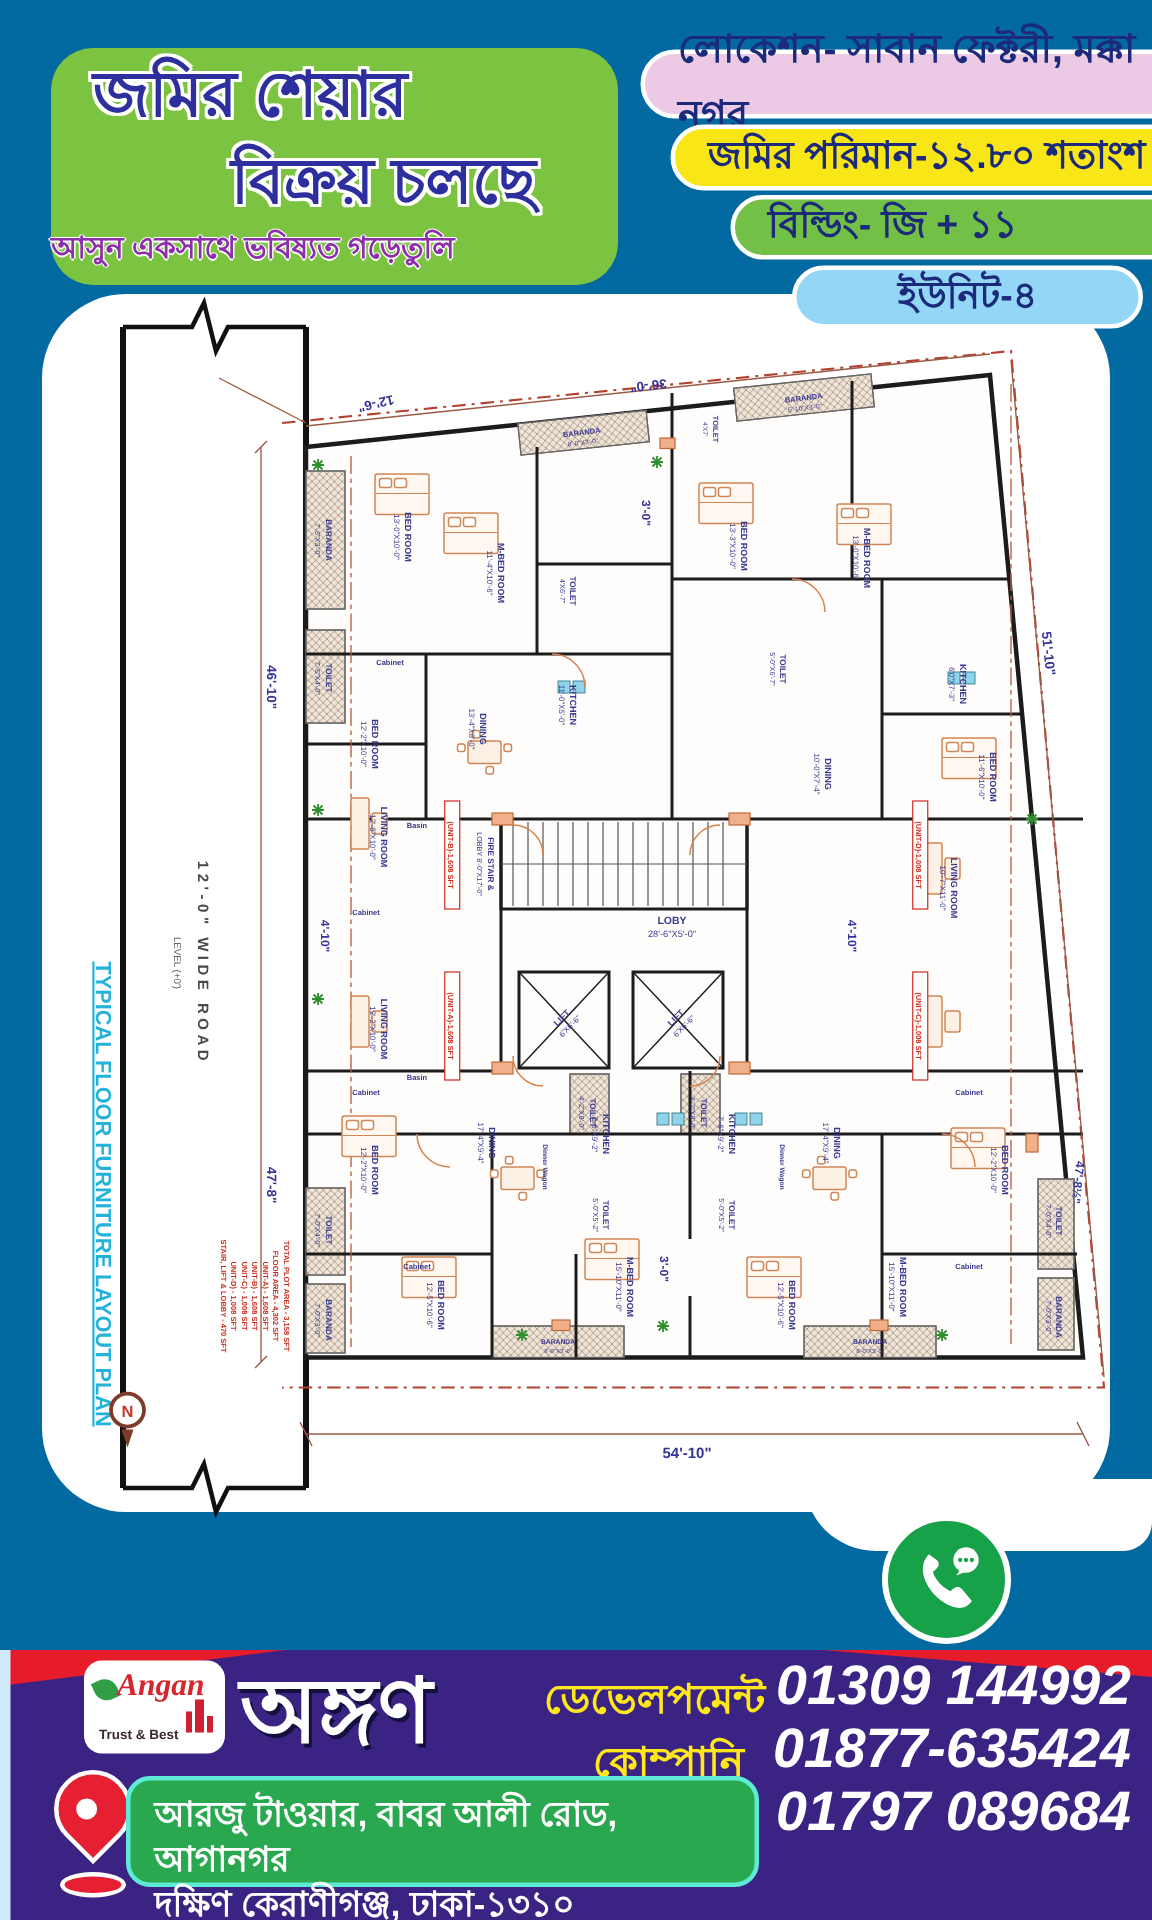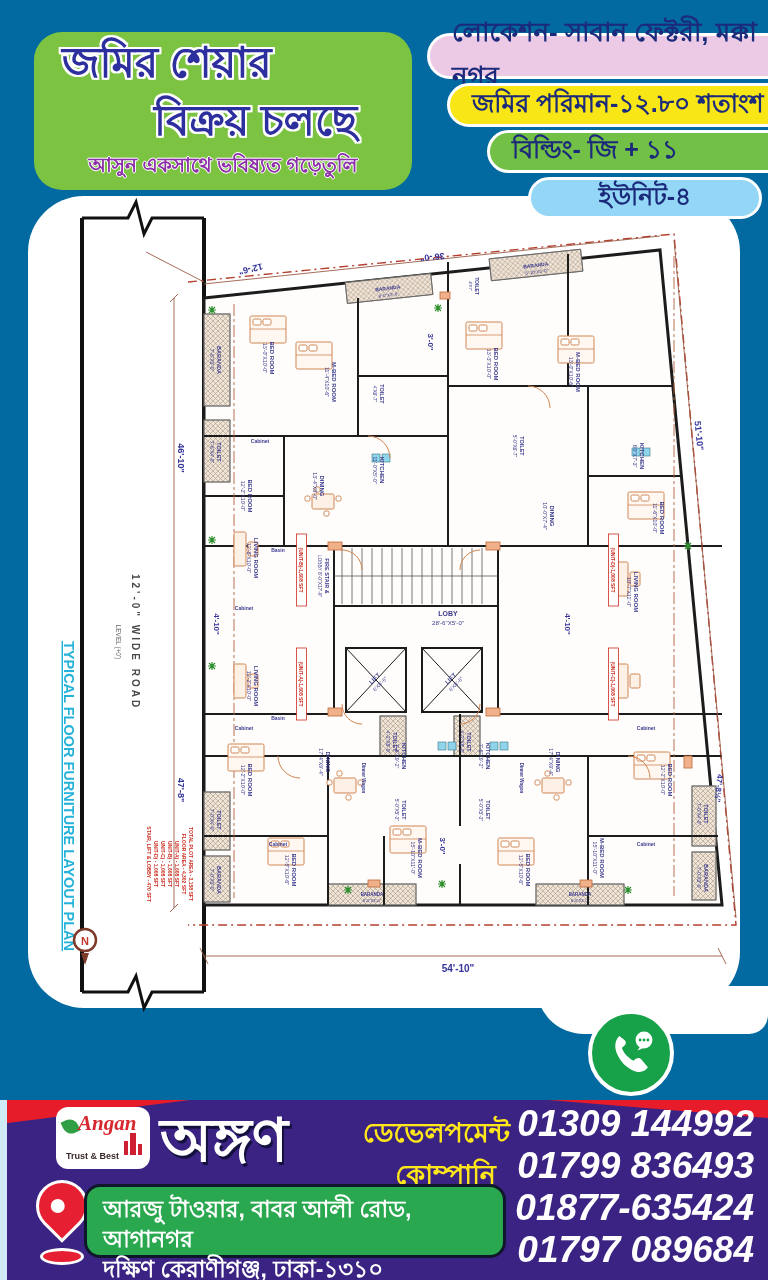--- a/index.html
+++ b/index.html
@@ -5,21 +5,21 @@
   html,body{margin:0;padding:0;background:#555;}
   .poster{position:relative;width:768px;height:1280px;overflow:hidden;
           background:#0369a1;font-family:"Liberation Sans",sans-serif;}
   
   .title-card{position:absolute;left:34px;top:32px;width:378px;height:158px;
               background:#7cc342;border-radius:28px;z-index:4;}
   .title-l1,.title-l2{font-weight:800;font-size:42px;color:#2d2f9e;line-height:46px;
      text-shadow:-2px 0 #fff,2px 0 #fff,0 -2px #fff,0 2px #fff,-2px -2px #fff,2px 2px #fff,2px -2px #fff,-2px 2px #fff;}
   .title-l1{margin:8px 0 0 28px;}
   .title-l2{margin:12px 0 0 120px;}
-  .title-sub{margin:6px 0 0 0;text-align:center;font-weight:800;font-size:20px;color:#8c2fa8;
+  .title-sub{margin:6px 0 0 0;font-weight:800;font-size:20px;color:#8c2fa8;
      text-shadow:-1px 0 #fff,1px 0 #fff,0 -1px #fff,0 1px #fff;}
   
   .badge{position:absolute;display:flex;align-items:center;justify-content:flex-start;
          border:3px solid #fff;border-radius:26px;font-weight:800;color:#1b2a7a;z-index:4;
          padding-left:22px;box-sizing:border-box;}
   .badge1{left:427px;top:33px;width:370px;height:46px;background:#ecc9e4;font-size:26px;}
   .badge2{left:447px;top:83px;width:350px;height:44px;background:#f8e616;font-size:25px;}
   .badge3{left:487px;top:130px;width:310px;height:43px;background:#72c045;font-size:25px;}
   .badge4{left:528px;top:177px;width:234px;height:42px;background:#93d6f5;font-size:25px;justify-content:center;padding-left:0;}
   
@@ -56,21 +56,21 @@
   .ctype2{left:366px;top:1154px;width:130px;font-size:27px;}
   .phones{position:absolute;right:14px;top:1103px;z-index:5;text-align:right;}
   .phones div{font-size:37px;line-height:42px;font-weight:800;font-style:italic;color:#fff;
               letter-spacing:0px;}
   .pin{position:absolute;left:36px;top:1180px;width:46px;height:46px;background:#e62032;
        border:3px solid #fff;border-radius:50% 50% 50% 0;transform:rotate(-45deg);z-index:5;}
   .pin i{position:absolute;left:13px;top:13px;width:14px;height:14px;background:#fff;border-radius:50%;}
   .pin-base{position:absolute;left:40px;top:1248px;width:38px;height:11px;border:3px solid #fff;
             border-radius:50%;background:#e62032;z-index:5;}
   .addr-pill{position:absolute;left:84px;top:1184px;width:422px;height:74px;background:#2aa84f;
-             border:3px solid #0f172a;border-radius:16px;z-index:5;box-sizing:border-box;
+             border:3px solid #5eead4;border-radius:16px;z-index:5;box-sizing:border-box;
              padding:7px 0 0 16px;}
   .addr-pill div{font-size:23px;line-height:30px;font-weight:800;color:#fff;}
 </style>
 </head>
 <body>
 
 <div class="poster">
 
   <div class="title-card">
     <div class="title-l1">জমির শেয়ার</div>
@@ -626,21 +626,20 @@
     </span>
     <span class="logo-tag">Trust &amp; Best</span>
   </div>
 
   <div class="company-bn">অঙ্গণ</div>
   <div class="ctype ctype1">ডেভেলপমেন্ট</div>
   <div class="ctype ctype2">কোম্পানি</div>
 
   <div class="phones">
     <div>01309 144992</div>
-    <div>01799 836493</div>
     <div>01877-635424</div>
     <div>01797 089684</div>
   </div>
 
   <div class="pin">
       <i></i>
     </div>
   <div class="pin-base"></div>
 
   <div class="addr-pill">

